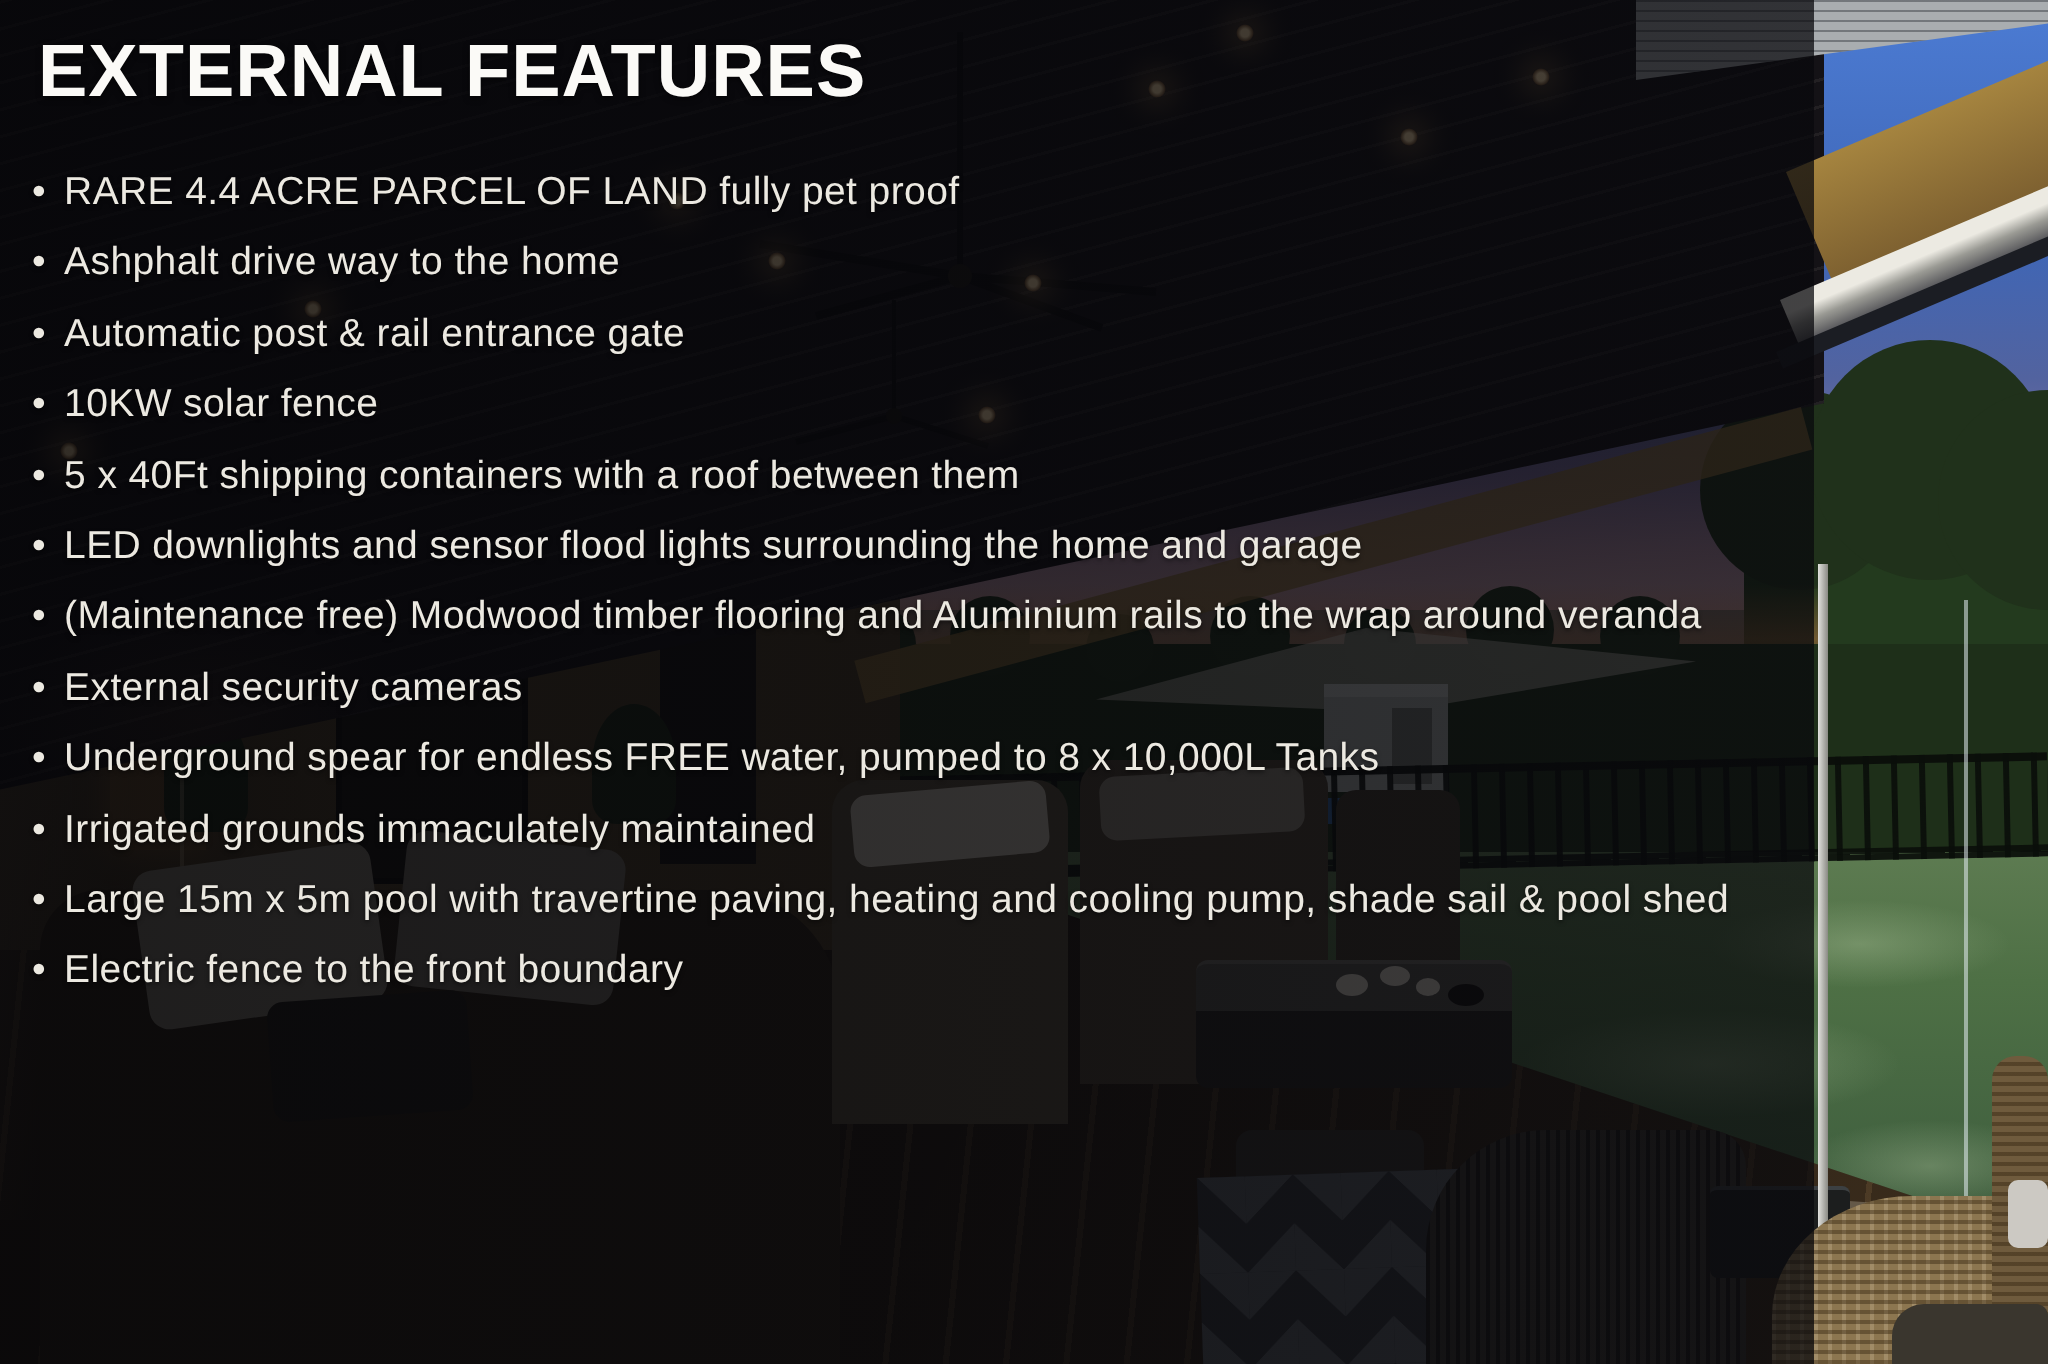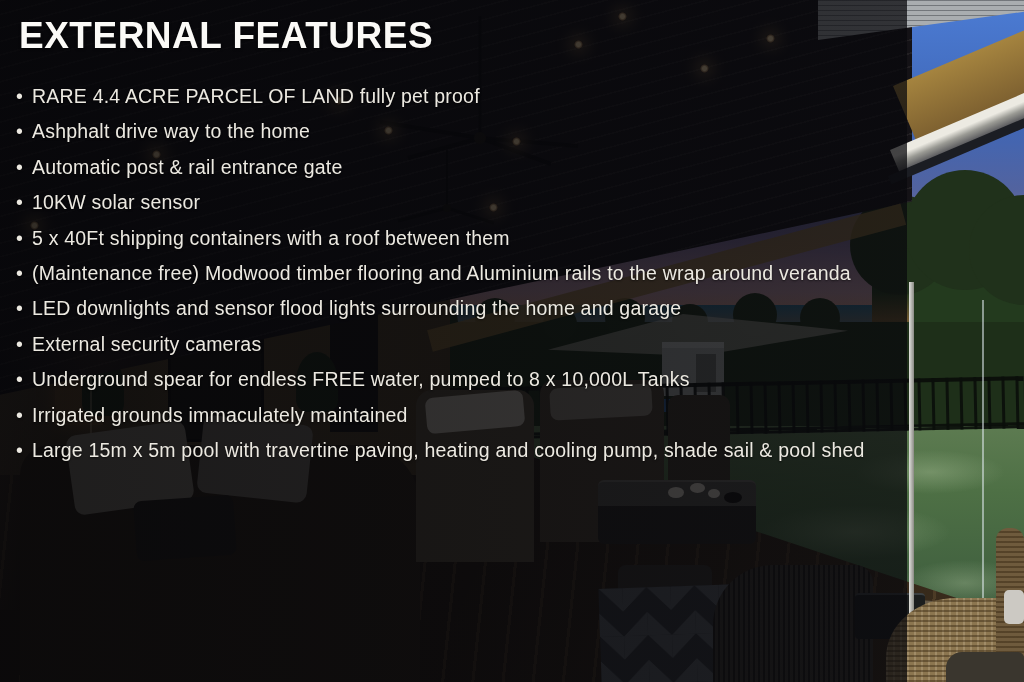--- a/index.html
+++ b/index.html
@@ -1,18 +1,18 @@
 <!DOCTYPE html>
 <html><head>
 <meta charset="utf-8">
 <style>
   html,body{margin:0;padding:0;background:#222;}
   .stage{
     position:relative;width:1024px;height:682px;overflow:hidden;
-    background:#0369a1;font-family:"Liberation Sans","DejaVu Sans",sans-serif;
+    background:#737373;font-family:"Liberation Sans","DejaVu Sans",sans-serif;
     -webkit-font-smoothing:antialiased;
   }
   .stage *{position:absolute;box-sizing:border-box;}
 
   
   .photo{inset:0;}
   .sky{left:360px;top:0;width:664px;height:305px;
     background:linear-gradient(180deg,#4c7cd4 0%,#3f66b6 40%,#52639f 62%,#7e6fa0 78%,#b28fa8 90%,#cfa6b0 100%);}
   .eave{left:818px;top:0;width:222px;height:40px;
     clip-path:polygon(0 0,100% 0,100% 24%,0 100%);
@@ -221,23 +221,24 @@
   </div>
 
   <div class="overlay"></div>
 
   <div class="content">
     <div class="title">EXTERNAL FEATURES</div>
     <ul class="features">
       <li><span class="dot">•</span><span class="txt">RARE 4.4 ACRE PARCEL OF LAND fully pet proof</span></li>
       <li><span class="dot">•</span><span class="txt">Ashphalt drive way to the home</span></li>
       <li><span class="dot">•</span><span class="txt">Automatic post &amp; rail entrance gate</span></li>
-      <li><span class="dot">•</span><span class="txt">10KW solar sensor</span></li>
+      <li><span class="dot">•</span><span class="txt">10KW solar fence</span></li>
       <li><span class="dot">•</span><span class="txt">5 x 40Ft shipping containers with a roof between them</span></li>
+      <li><span class="dot">•</span><span class="txt">LED downlights and sensor flood lights surrounding the home and garage</span></li>
       <li><span class="dot">•</span><span class="txt">(Maintenance free) Modwood timber flooring and Aluminium rails to the wrap around veranda</span></li>
-      <li><span class="dot">•</span><span class="txt">LED downlights and sensor flood lights surrounding the home and garage</span></li>
       <li><span class="dot">•</span><span class="txt">External security cameras</span></li>
       <li><span class="dot">•</span><span class="txt">Underground spear for endless FREE water, pumped to 8 x 10,000L Tanks</span></li>
       <li><span class="dot">•</span><span class="txt">Irrigated grounds immaculately maintained</span></li>
       <li><span class="dot">•</span><span class="txt">Large 15m x 5m pool with travertine paving, heating and cooling pump, shade sail &amp; pool shed</span></li>
+      <li><span class="dot">•</span><span class="txt">Electric fence to the front boundary</span></li>
     </ul>
   </div>
 </div>
 
 </body></html>

